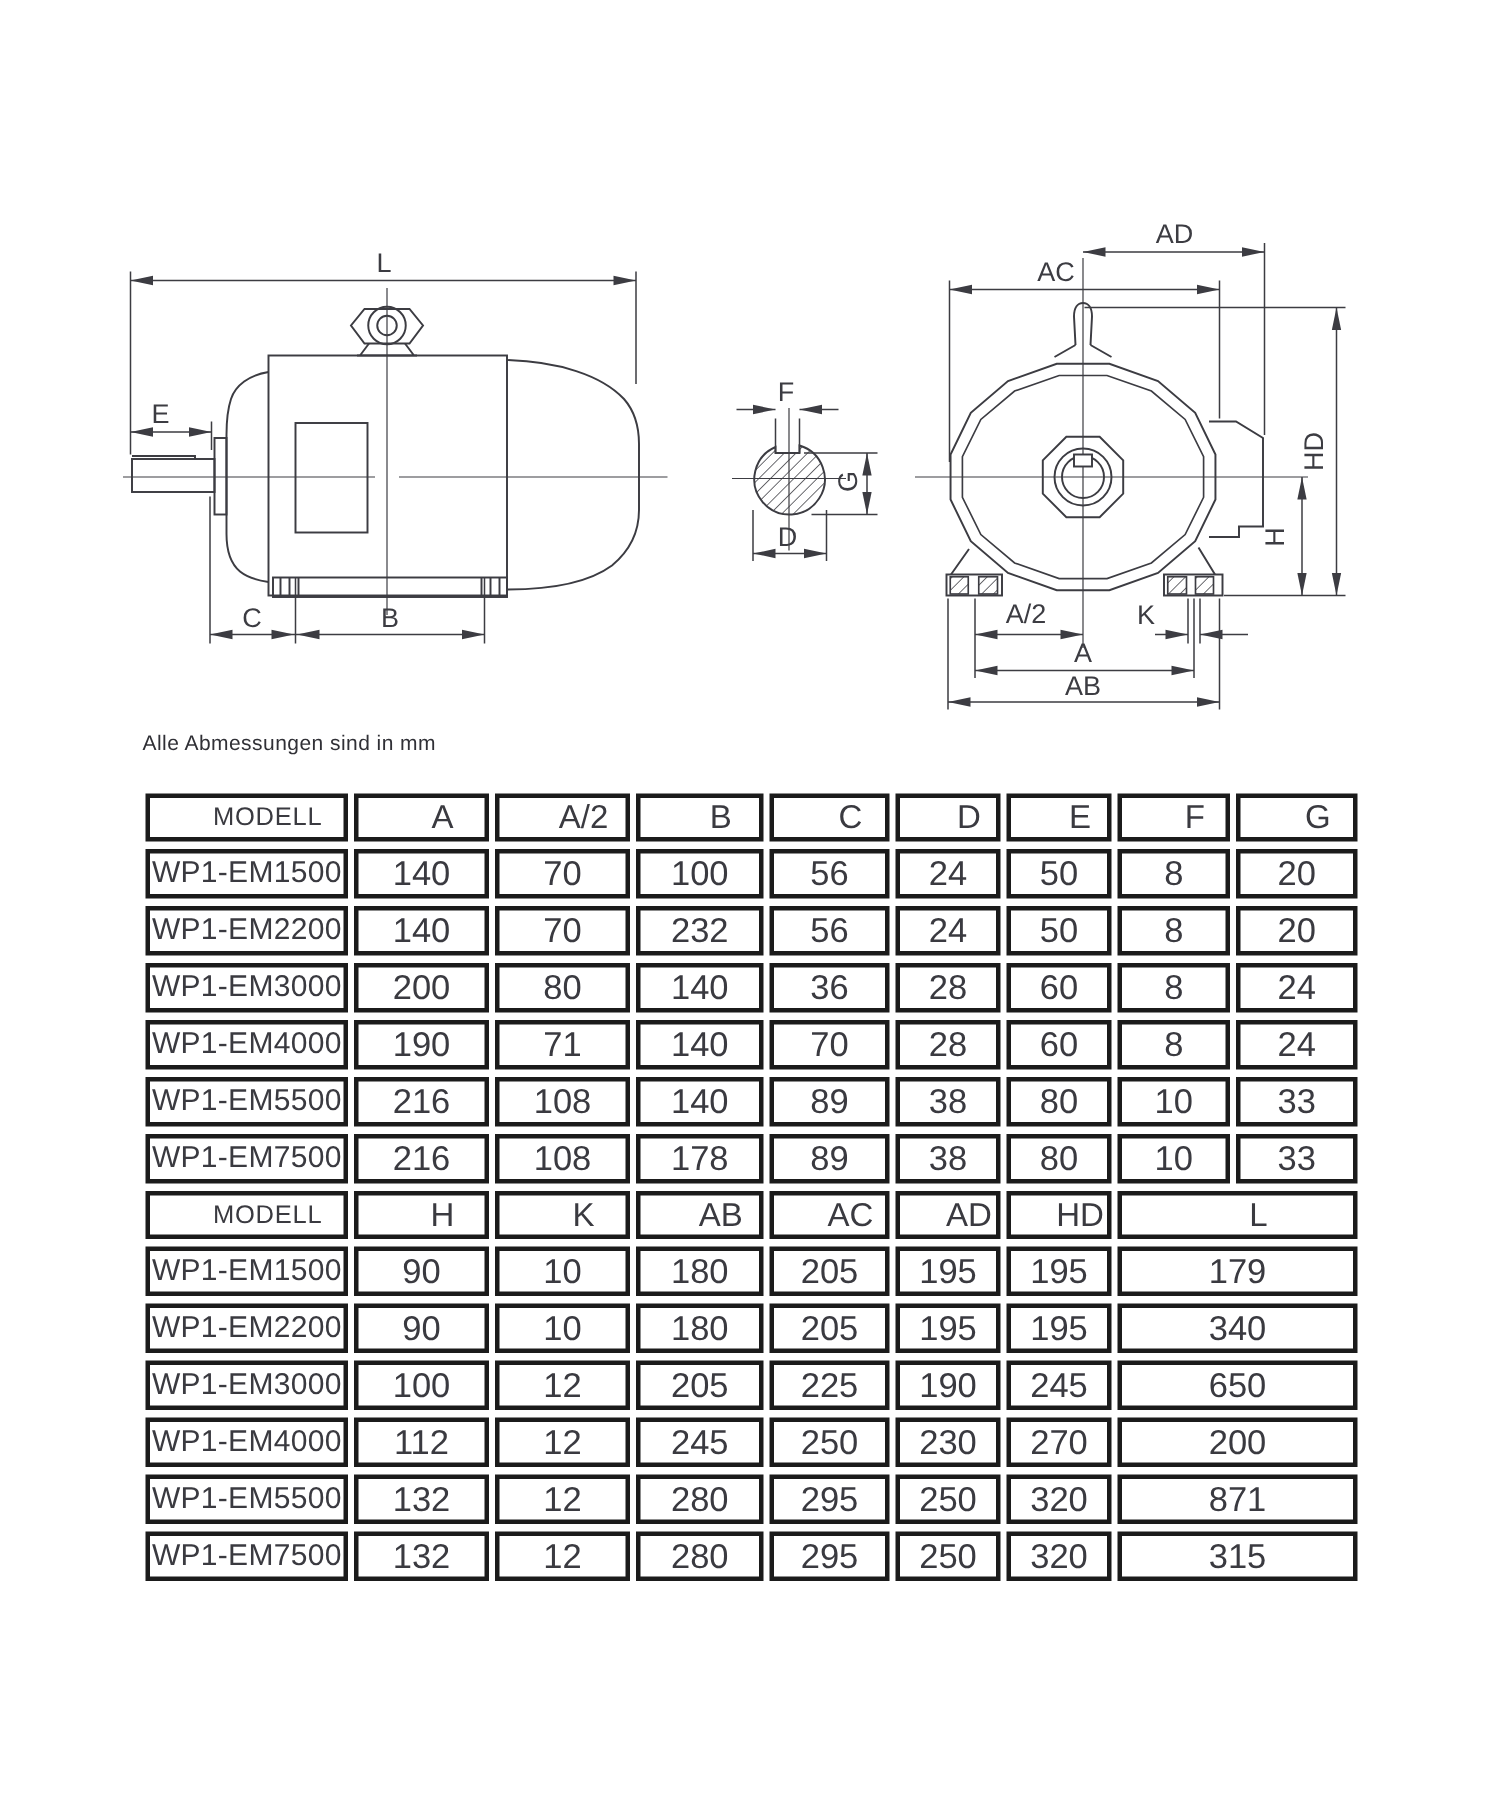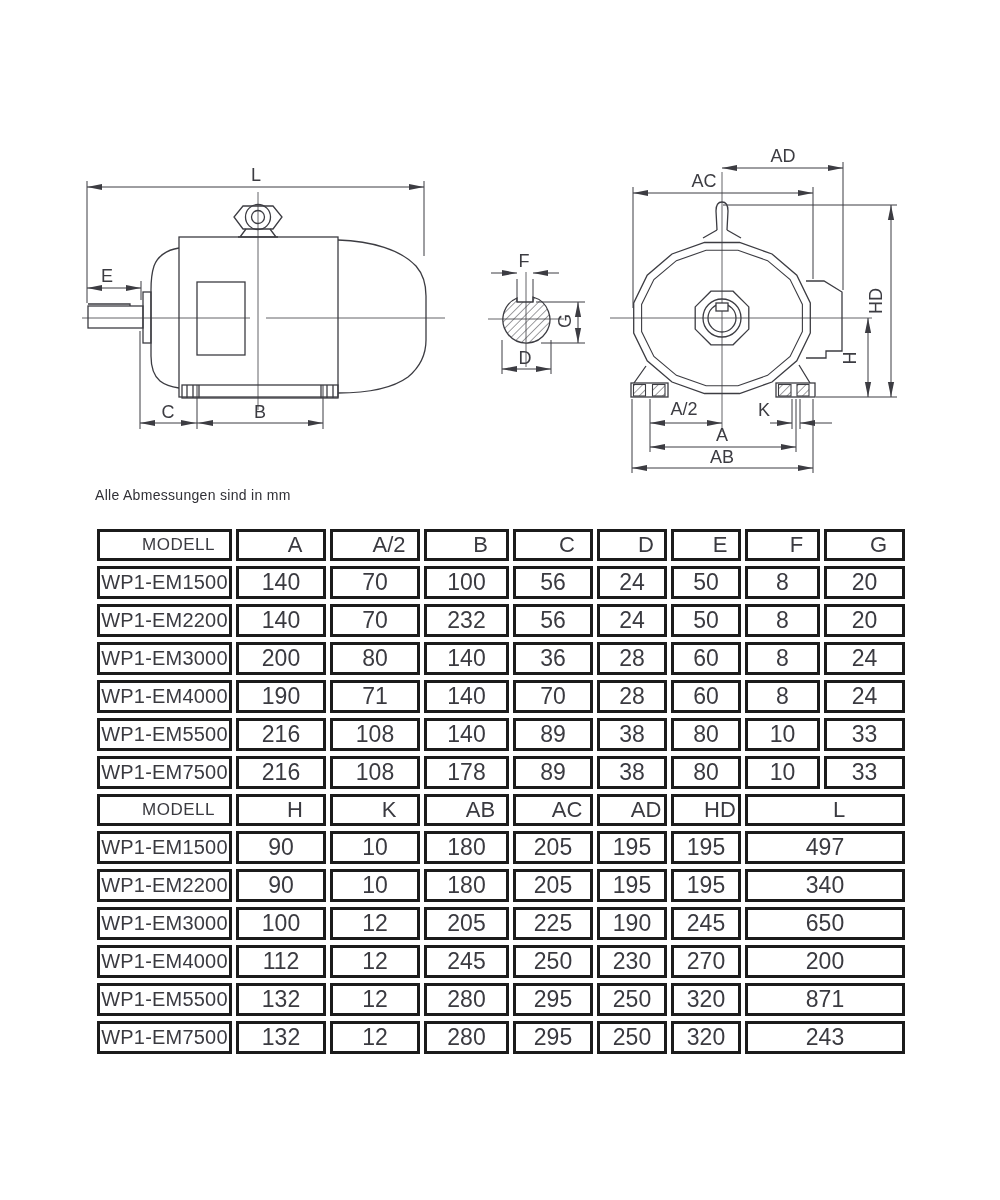--- a/index.html
+++ b/index.html
@@ -276,21 +276,21 @@
             <th class="dim" colspan="2">L</th>
           </tr>
           <tr>
             <td class="model">WP1-EM1500</td>
             <td class="val">90</td>
             <td class="val">10</td>
             <td class="val">180</td>
             <td class="val">205</td>
             <td class="val">195</td>
             <td class="val">195</td>
-            <td class="val" colspan="2">497</td>
+            <td class="val" colspan="2">179</td>
           </tr>
           <tr>
             <td class="model">WP1-EM2200</td>
             <td class="val">90</td>
             <td class="val">10</td>
             <td class="val">180</td>
             <td class="val">205</td>
             <td class="val">195</td>
             <td class="val">195</td>
             <td class="val" colspan="2">340</td>
@@ -326,19 +326,19 @@
             <td class="val" colspan="2">871</td>
           </tr>
           <tr>
             <td class="model">WP1-EM7500</td>
             <td class="val">132</td>
             <td class="val">12</td>
             <td class="val">280</td>
             <td class="val">295</td>
             <td class="val">250</td>
             <td class="val">320</td>
-            <td class="val" colspan="2">243</td>
+            <td class="val" colspan="2">315</td>
           </tr>
         </tbody>
     </table>
   </div>
 
 </div>
 
 </body></html>

